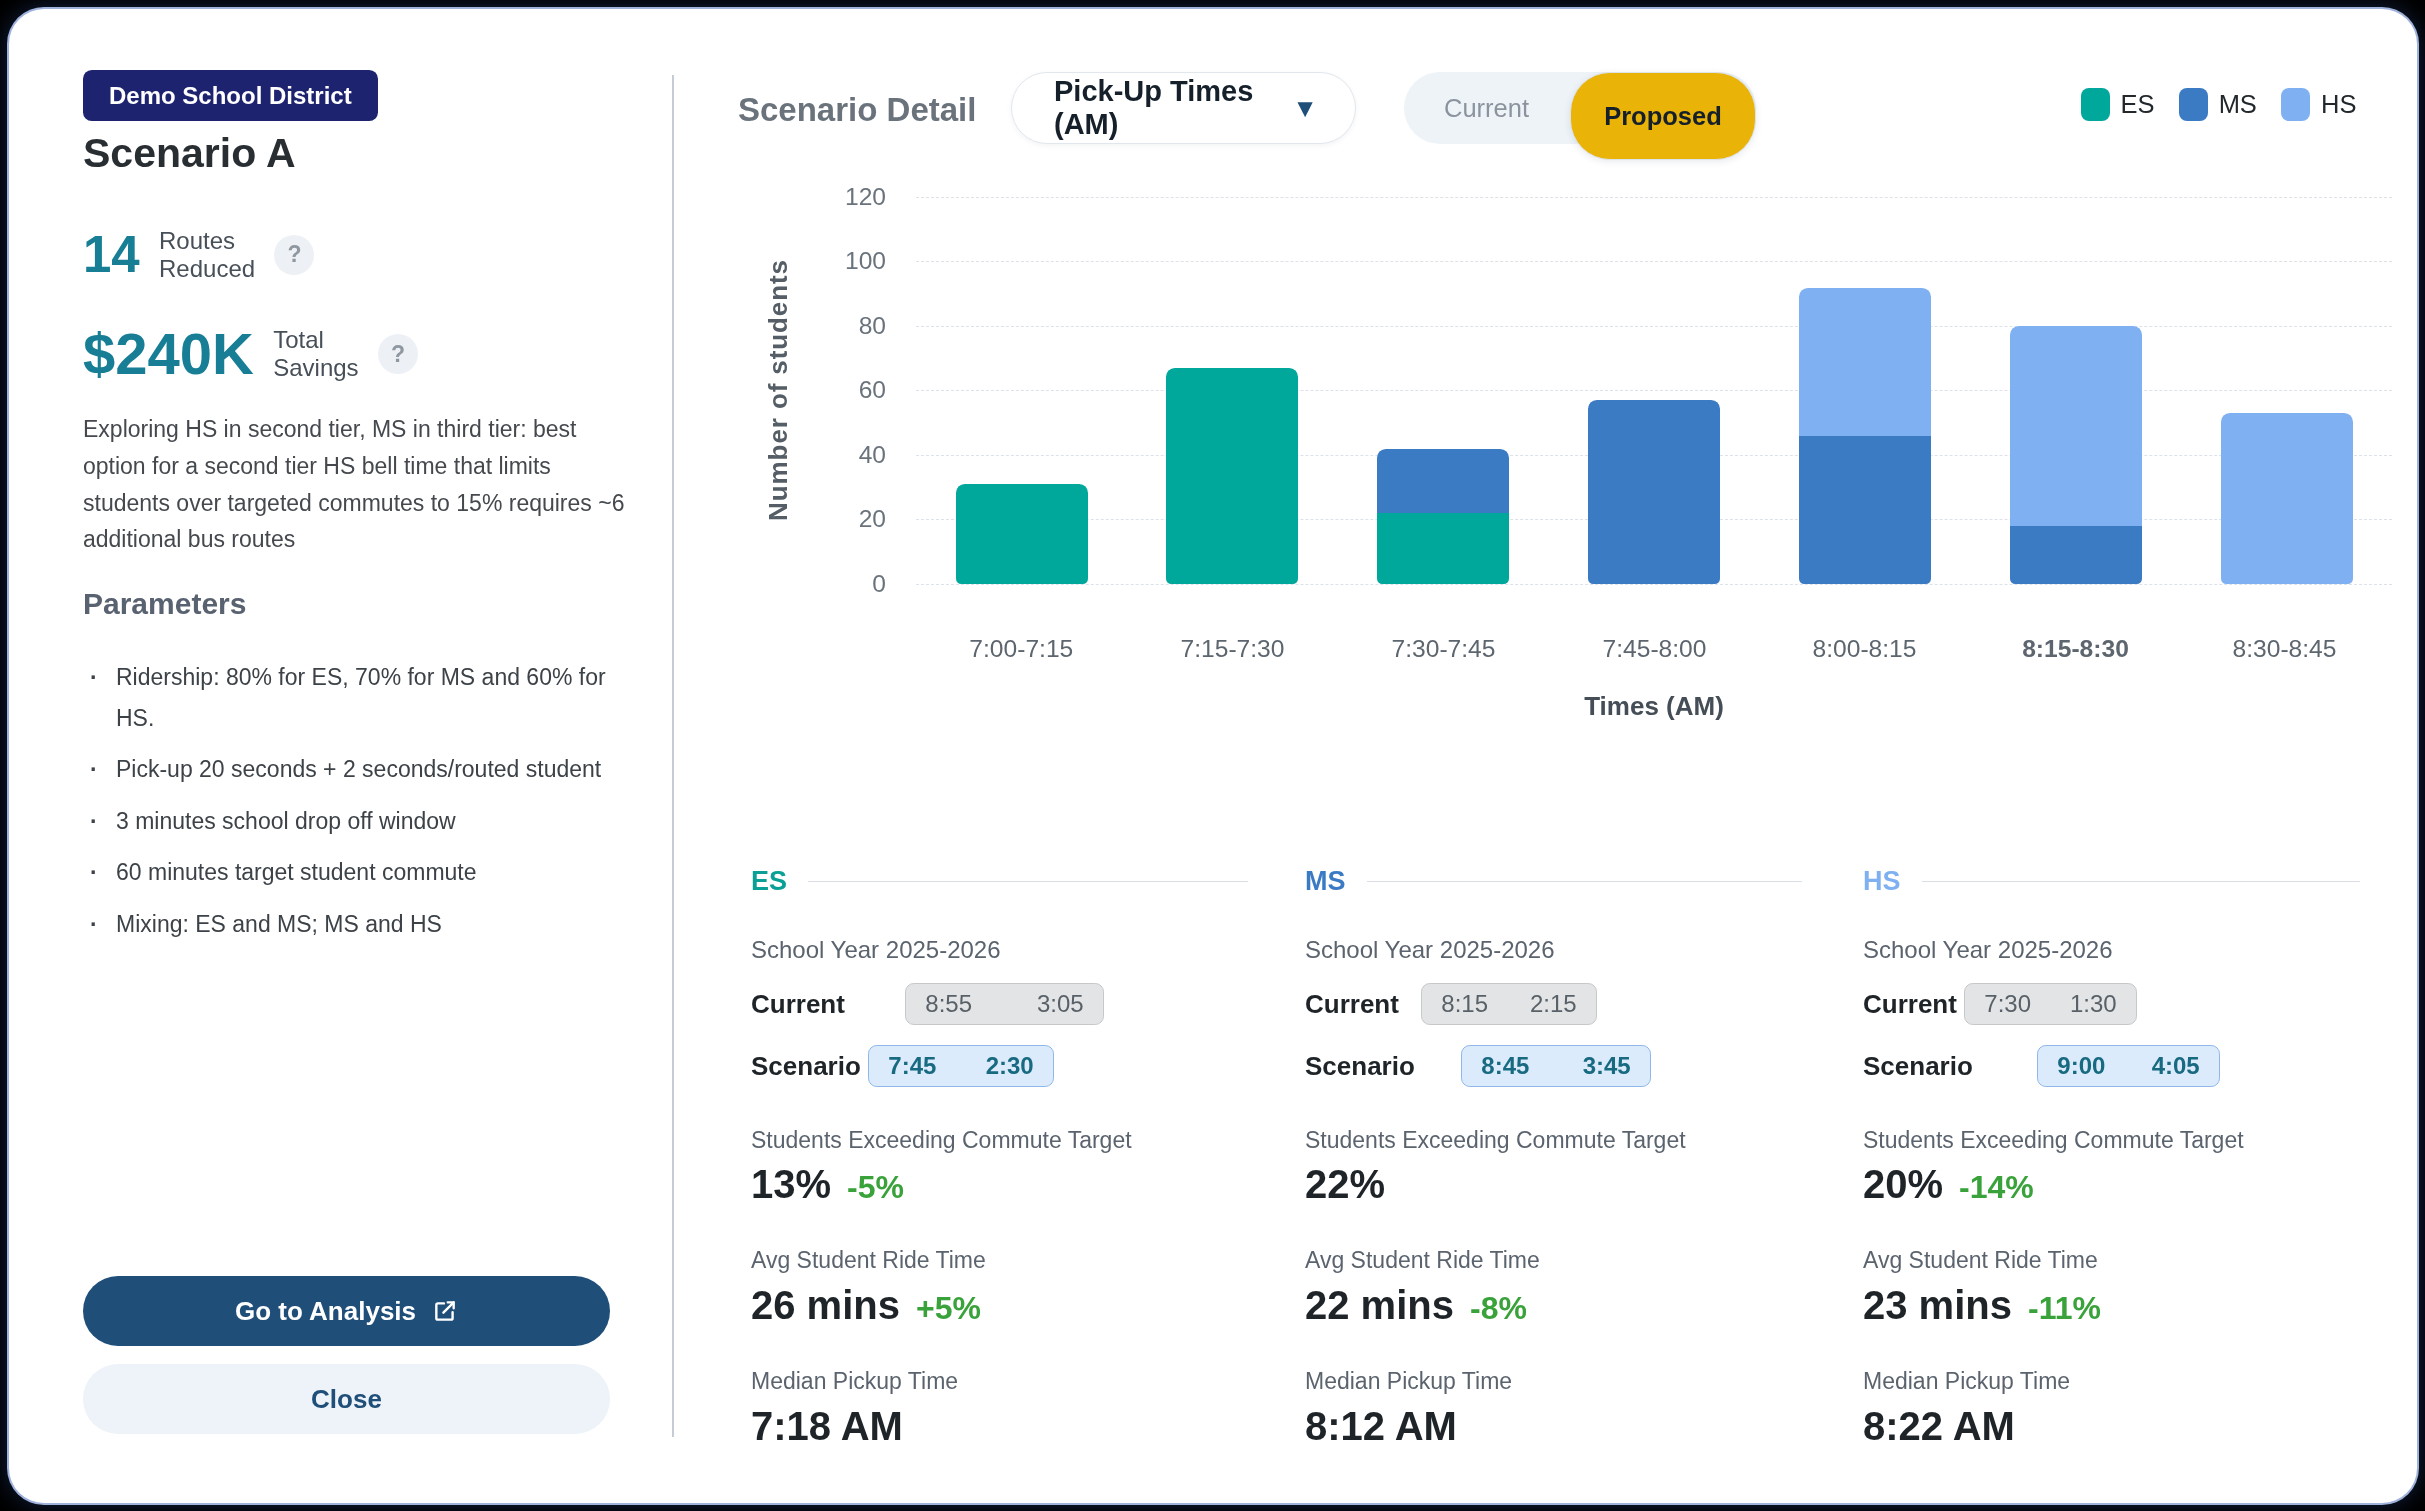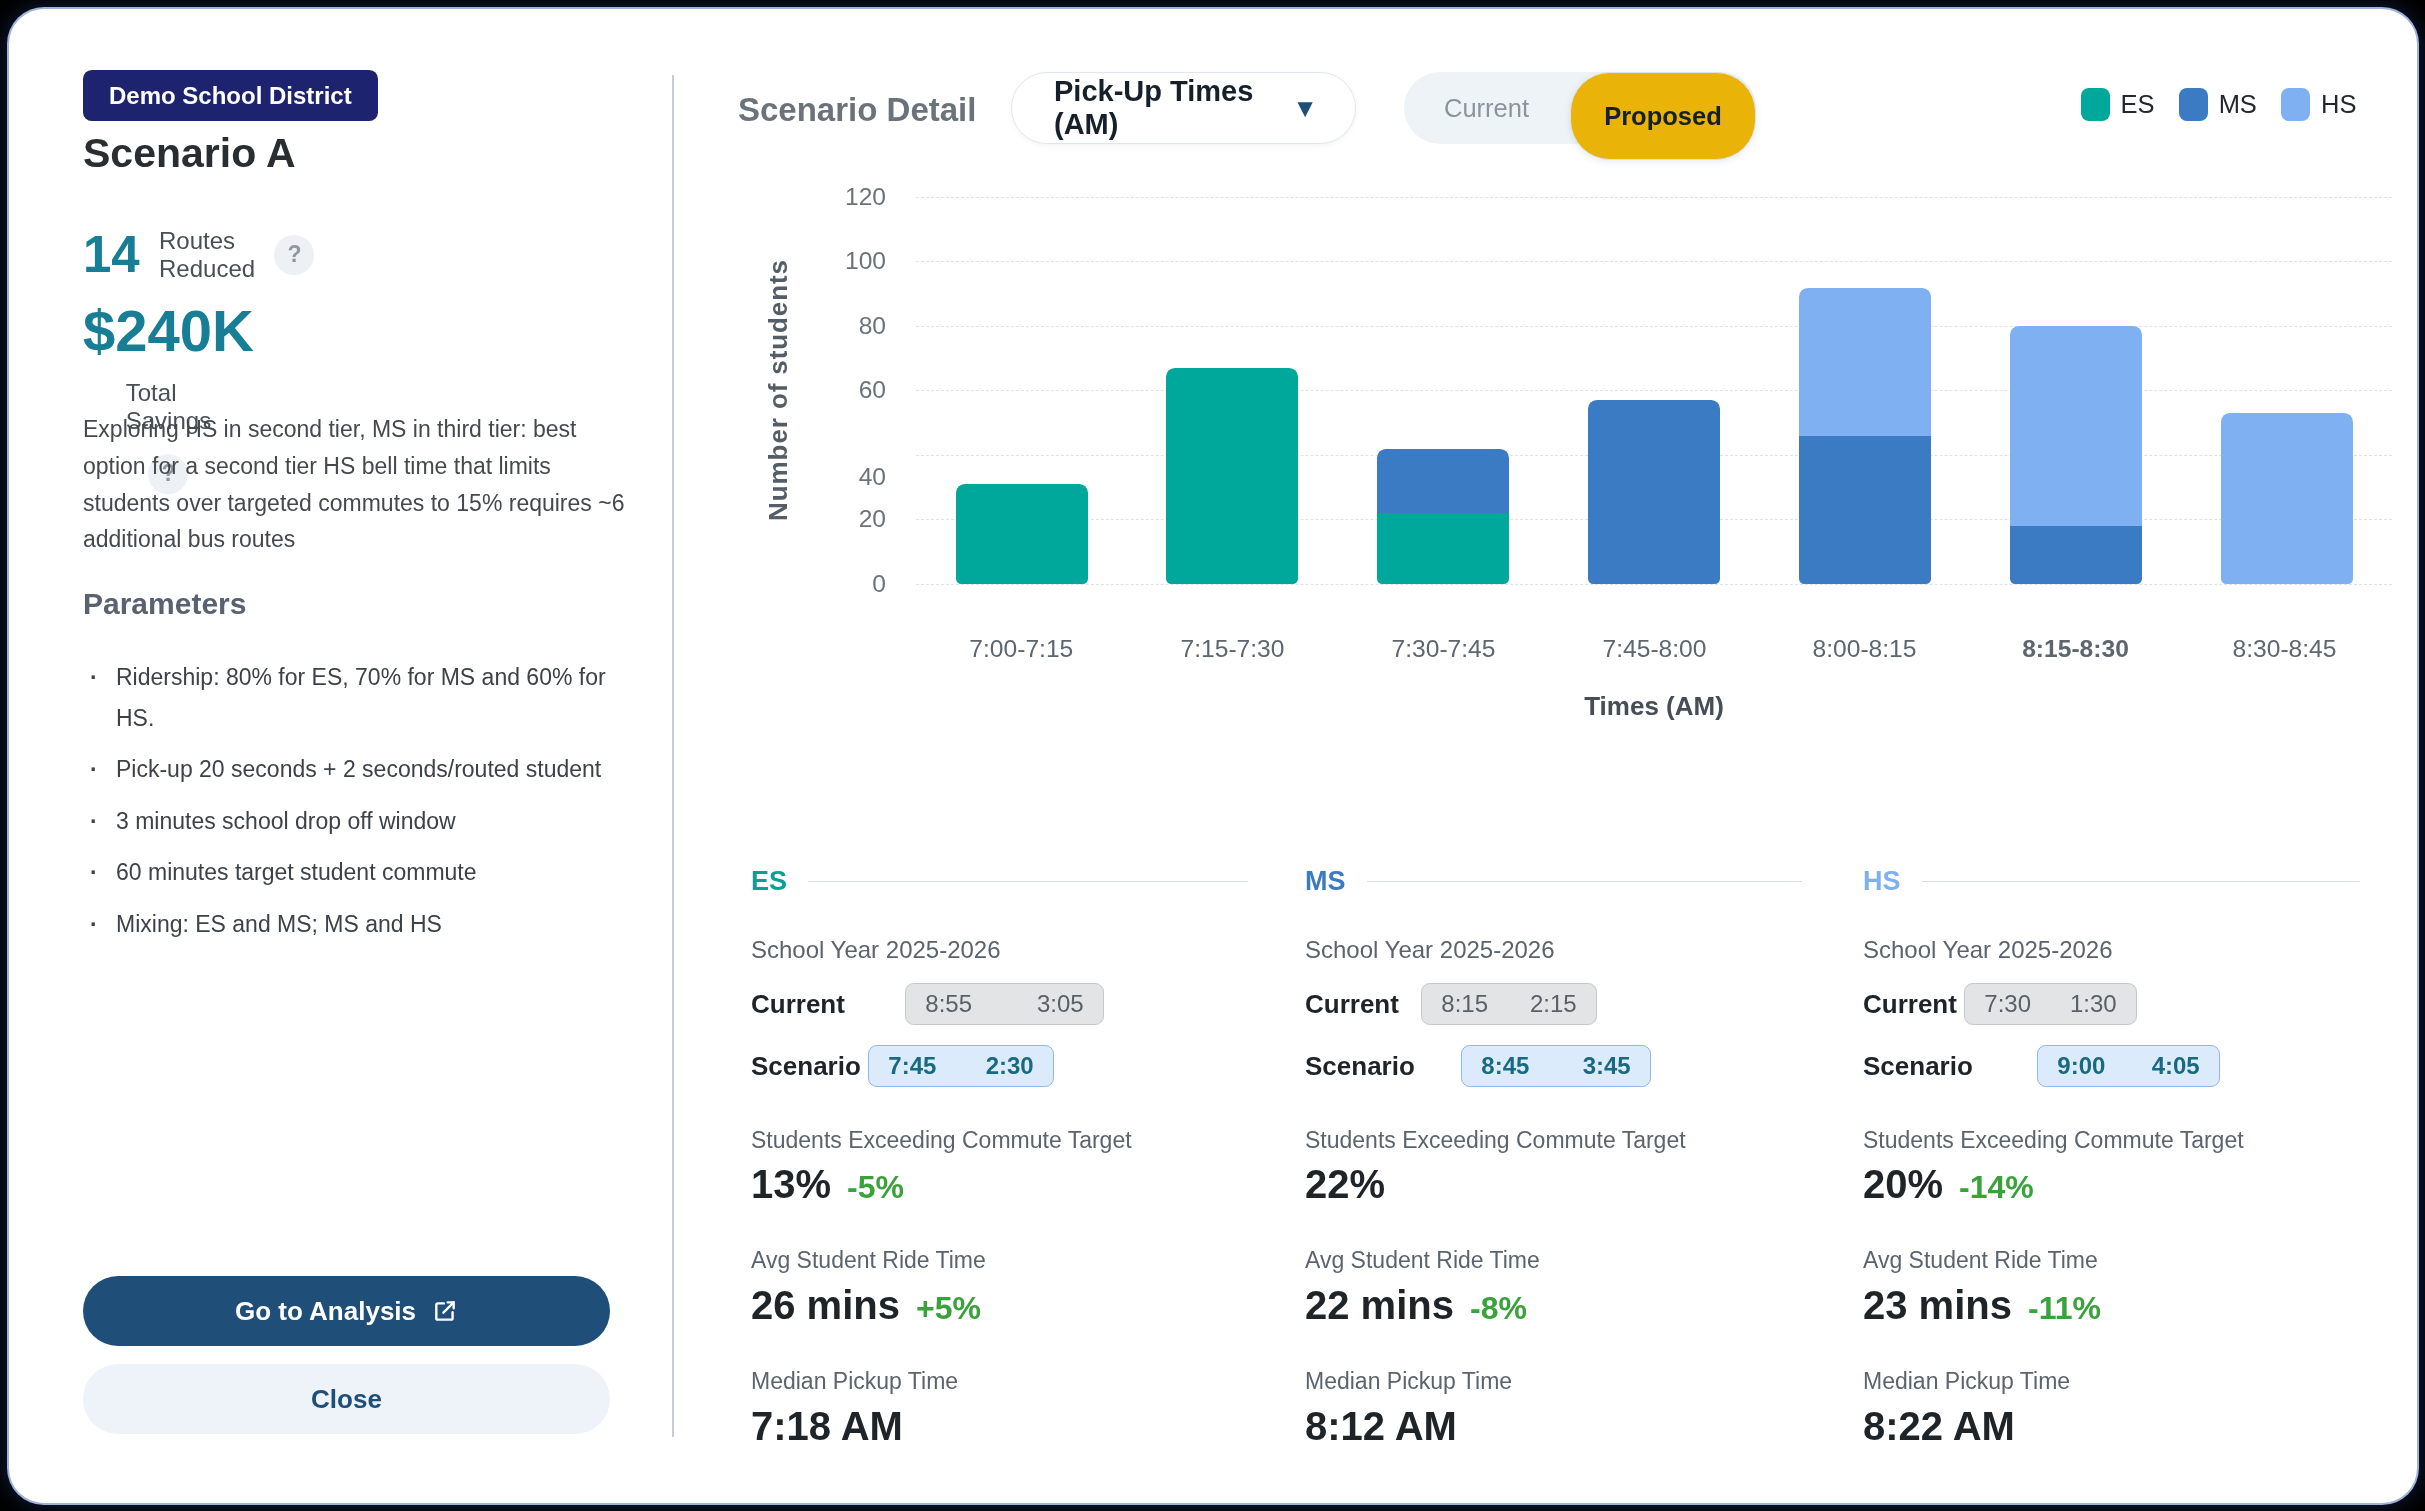--- a/index.html
+++ b/index.html
@@ -100,21 +100,21 @@
 
     <div class="stat-row" style="top:227px;">
       <span class="stat-value" style="font-size:51px;">14</span>
       <span class="stat-label">
         <span>Routes</span><br>
         <span>Reduced</span>
       </span>
       <span class="help">?</span>
     </div>
 
-    <div class="stat-row" style="top:302px;flex-direction:column;">
+    <div class="stat-row" style="top:325px;">
       <span class="stat-value" style="font-size:58px;">$240K</span>
       <span class="stat-label">
         <span>Total</span><br>
         <span>Savings</span>
       </span>
       <span class="help">?</span>
     </div>
 
     <div class="desc">Exploring HS in second tier, MS in third tier: best option for a second tier HS bell time that limits students over targeted commutes to 15% requires ~6 additional bus routes</div>
     <div class="params-title">Parameters</div>
@@ -165,21 +165,21 @@
         <span class="legend-chip chip-hs"></span>
         <span class="legend-label">HS</span>
       </span>
     </div>
 
     <div class="chart">
       <div class="yaxis-label"><span>Number of students</span></div>
       <div class="yticks">
           <div class="ytick" style="top: 373px;">0</div>
           <div class="ytick" style="top: 308px;">20</div>
-          <div class="ytick" style="top: 244px; margin-top: 22px;">40</div>
+          <div class="ytick" style="top: 244px;">40</div>
           <div class="ytick" style="top: 179px;">60</div>
           <div class="ytick" style="top: 115px;">80</div>
           <div class="ytick" style="top: 50px;">100</div>
           <div class="ytick" style="top: -14px;">120</div>
         </div>
       <div class="plot">
           <div class="gridline" style="top: 387px;"></div>
           <div class="gridline" style="top: 322px;"></div>
           <div class="gridline" style="top: 258px;"></div>
           <div class="gridline" style="top: 193px;"></div>

